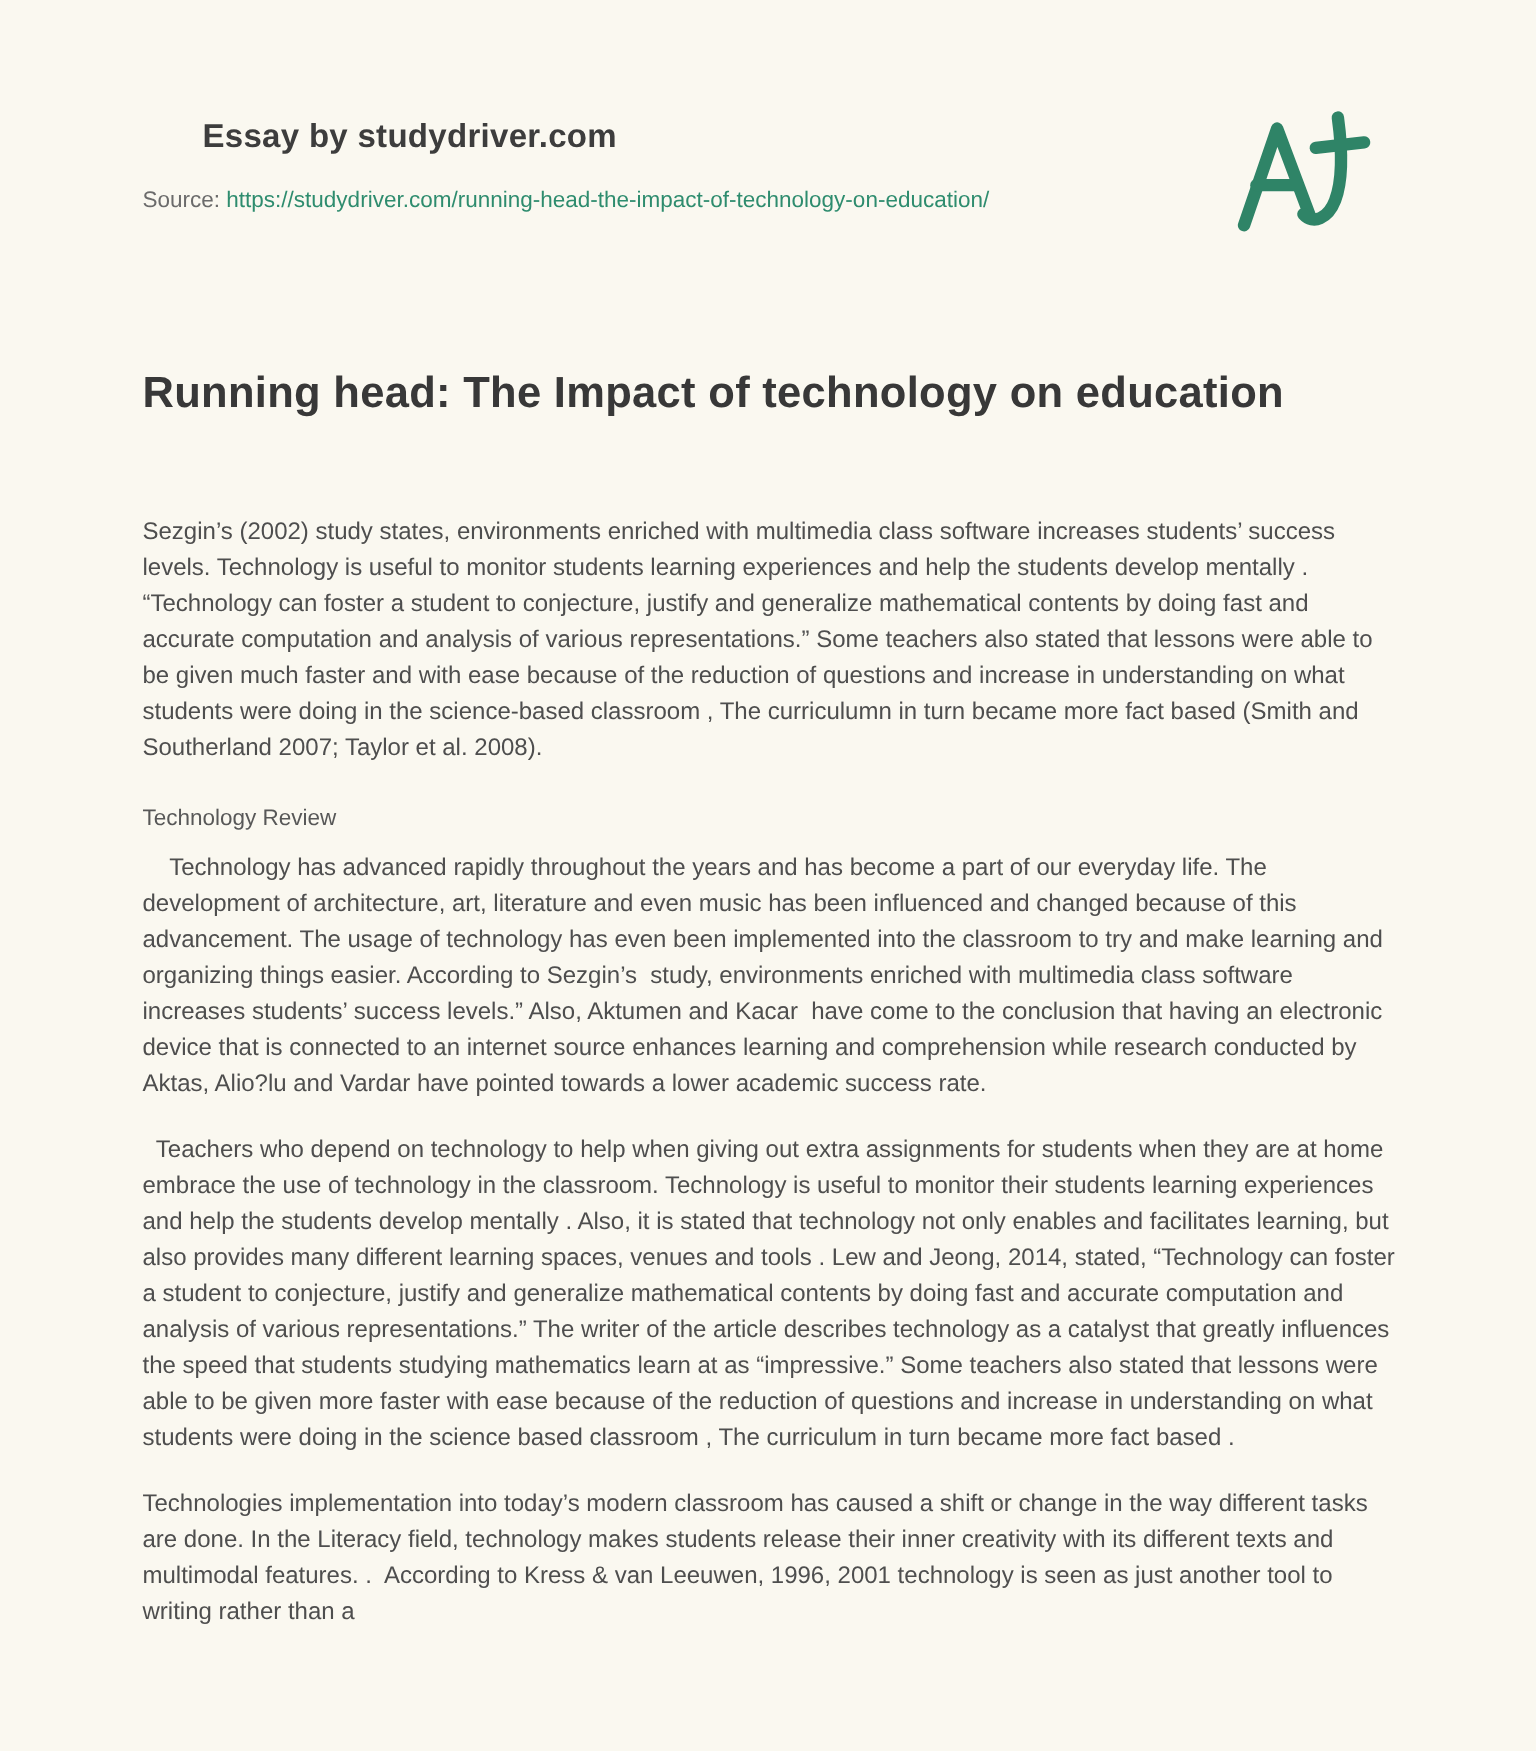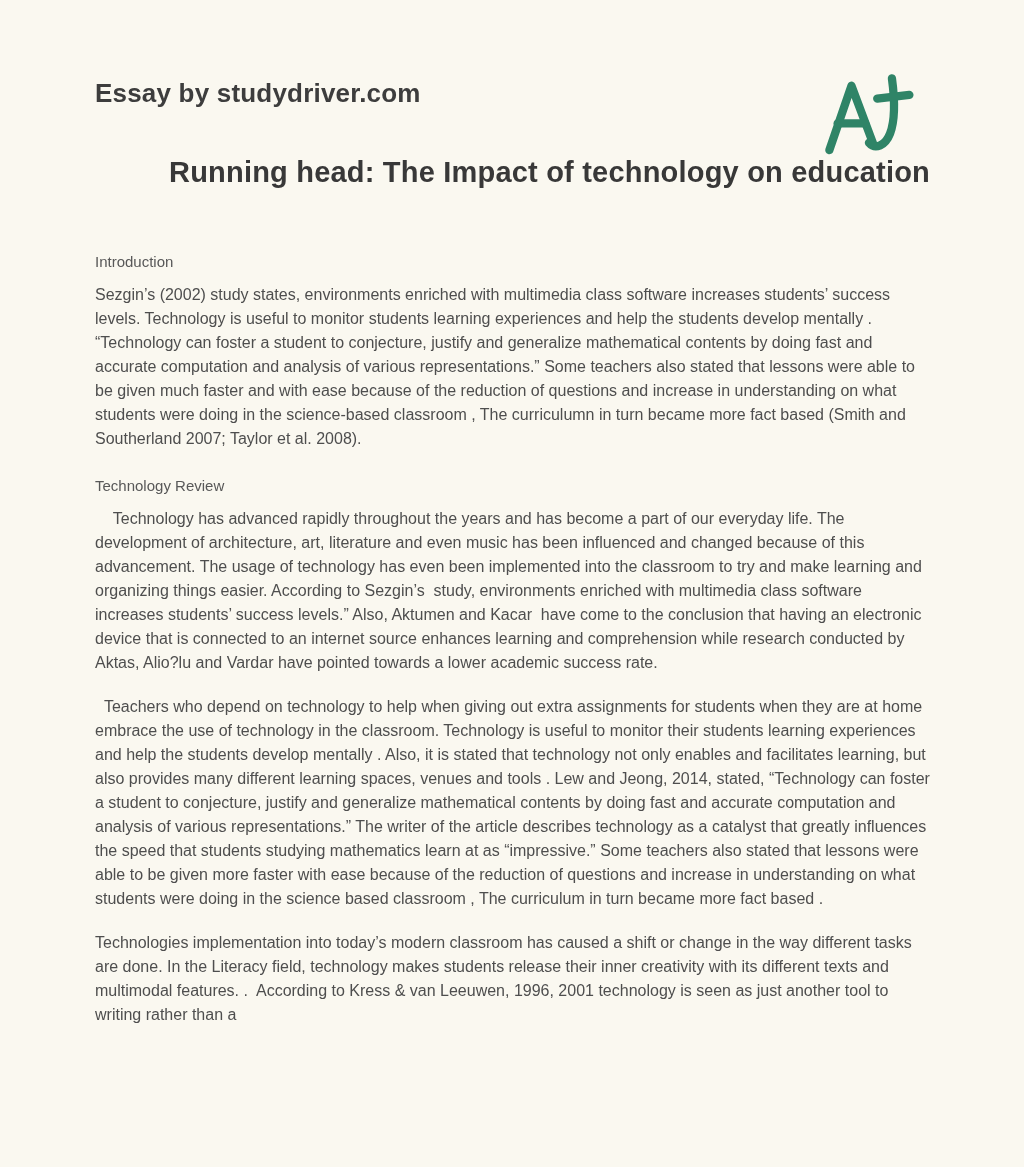--- a/index.html
+++ b/index.html
@@ -10,48 +10,48 @@
     color: #4c4c4c;
     overflow: hidden;
   }
   .page {
     position: relative;
     width: 1024px;
     height: 1167px;
     padding: 78px 94px 0 95px;
   }
   .essay-title {
-    font-size: 26px;
+    font-size: 22px;
     font-weight: 700;
     color: #3d3d3d;
     letter-spacing: 0.2px;
+    margin-left: 40px;
   }
   .source-line {
     margin-top: 21px;
     font-size: 15px;
     color: #6b6b6b;
   }
   .source-line a {
     color: #2e8c6e;
     text-decoration: none;
   }
   .logo {
     position: absolute;
     top: 70px;
     right: 110px;
     width: 92px;
     height: 94px;
   }
   .doc-title {
-    margin-top: 47px;
+    margin-top: 104px;
     font-size: 29px;
     font-weight: 600;
     color: #383838;
     letter-spacing: 0.2px;
-    text-align: right;
   }
   .content { margin-top: 64px; }
   .section-heading {
     margin-top: 26px;
     font-size: 15px;
     font-weight: 400;
     color: #585858;
   }
   .content .section-heading:first-child { margin-top: 0; }
   .para {
@@ -63,36 +63,39 @@
   }
   .section-heading + .para { margin-top: 13px; }
 </style>
 </head>
 <body>
 
 <div class="page">
 
   <header>
     <h1 class="essay-title">Essay by studydriver.com</h1>
+    <p class="source-line">
+      <span>Source:</span>
+      <a href="#">https://studydriver.com/running-head-the-impact-of-technology-on-education/</a>
+    </p>
     <div class="logo">
       <svg viewBox="0 0 100 100" width="92" height="94" aria-hidden="true">
         <g fill="none" stroke="#2f8467" stroke-width="9" stroke-linecap="round" stroke-linejoin="round">
           <path d="M8 86 L32 16 L56 80"></path>
           <path d="M17 57 L47 57"></path>
           <path d="M76 8 C79 30 80 52 74 68 C69 81 58 86 51 78"></path>
           <path d="M60 30 L95 26"></path>
         </g>
       </svg>
     </div>
   </header>
 
   <h2 class="doc-title">Running head: The Impact of technology on education</h2>
 
   <div class="content">
-    <h3 class="section-heading">Introduction</h3>
     <p class="para">Sezgin’s (2002) study states, environments enriched with multimedia class software increases students’ success levels. Technology is useful to monitor students learning experiences and help the students develop mentally . “Technology can foster a student to conjecture, justify and generalize mathematical contents by doing fast and accurate computation and analysis of various representations.” Some teachers also stated that lessons were able to be given much faster and with ease because of the reduction of questions and increase in understanding on what students were doing in the science-based classroom , The curriculumn in turn became more fact based (Smith and Southerland 2007; Taylor et al. 2008).</p>
     <h3 class="section-heading">Technology Review</h3>
     <p class="para">    Technology has advanced rapidly throughout the years and has become a part of our everyday life. The development of architecture, art, literature and even music has been influenced and changed because of this advancement. The usage of technology has even been implemented into the classroom to try and make learning and organizing things easier. According to Sezgin’s  study, environments enriched with multimedia class software increases students’ success levels.” Also, Aktumen and Kacar  have come to the conclusion that having an electronic device that is connected to an internet source enhances learning and comprehension while research conducted by Aktas, Alio?lu and Vardar have pointed towards a lower academic success rate.</p>
     <p class="para">  Teachers who depend on technology to help when giving out extra assignments for students when they are at home embrace the use of technology in the classroom. Technology is useful to monitor their students learning experiences and help the students develop mentally . Also, it is stated that technology not only enables and facilitates learning, but also provides many different learning spaces, venues and tools . Lew and Jeong, 2014, stated, “Technology can foster a student to conjecture, justify and generalize mathematical contents by doing fast and accurate computation and analysis of various representations.” The writer of the article describes technology as a catalyst that greatly influences the speed that students studying mathematics learn at as “impressive.” Some teachers also stated that lessons were able to be given more faster with ease because of the reduction of questions and increase in understanding on what students were doing in the science based classroom , The curriculum in turn became more fact based .</p>
     <p class="para">Technologies implementation into today’s modern classroom has caused a shift or change in the way different tasks are done. In the Literacy field, technology makes students release their inner creativity with its different texts and multimodal features. .  According to Kress &amp; van Leeuwen, 1996, 2001 technology is seen as just another tool to writing rather than a</p>
   </div>
 
 </div>
 
 </body></html>

